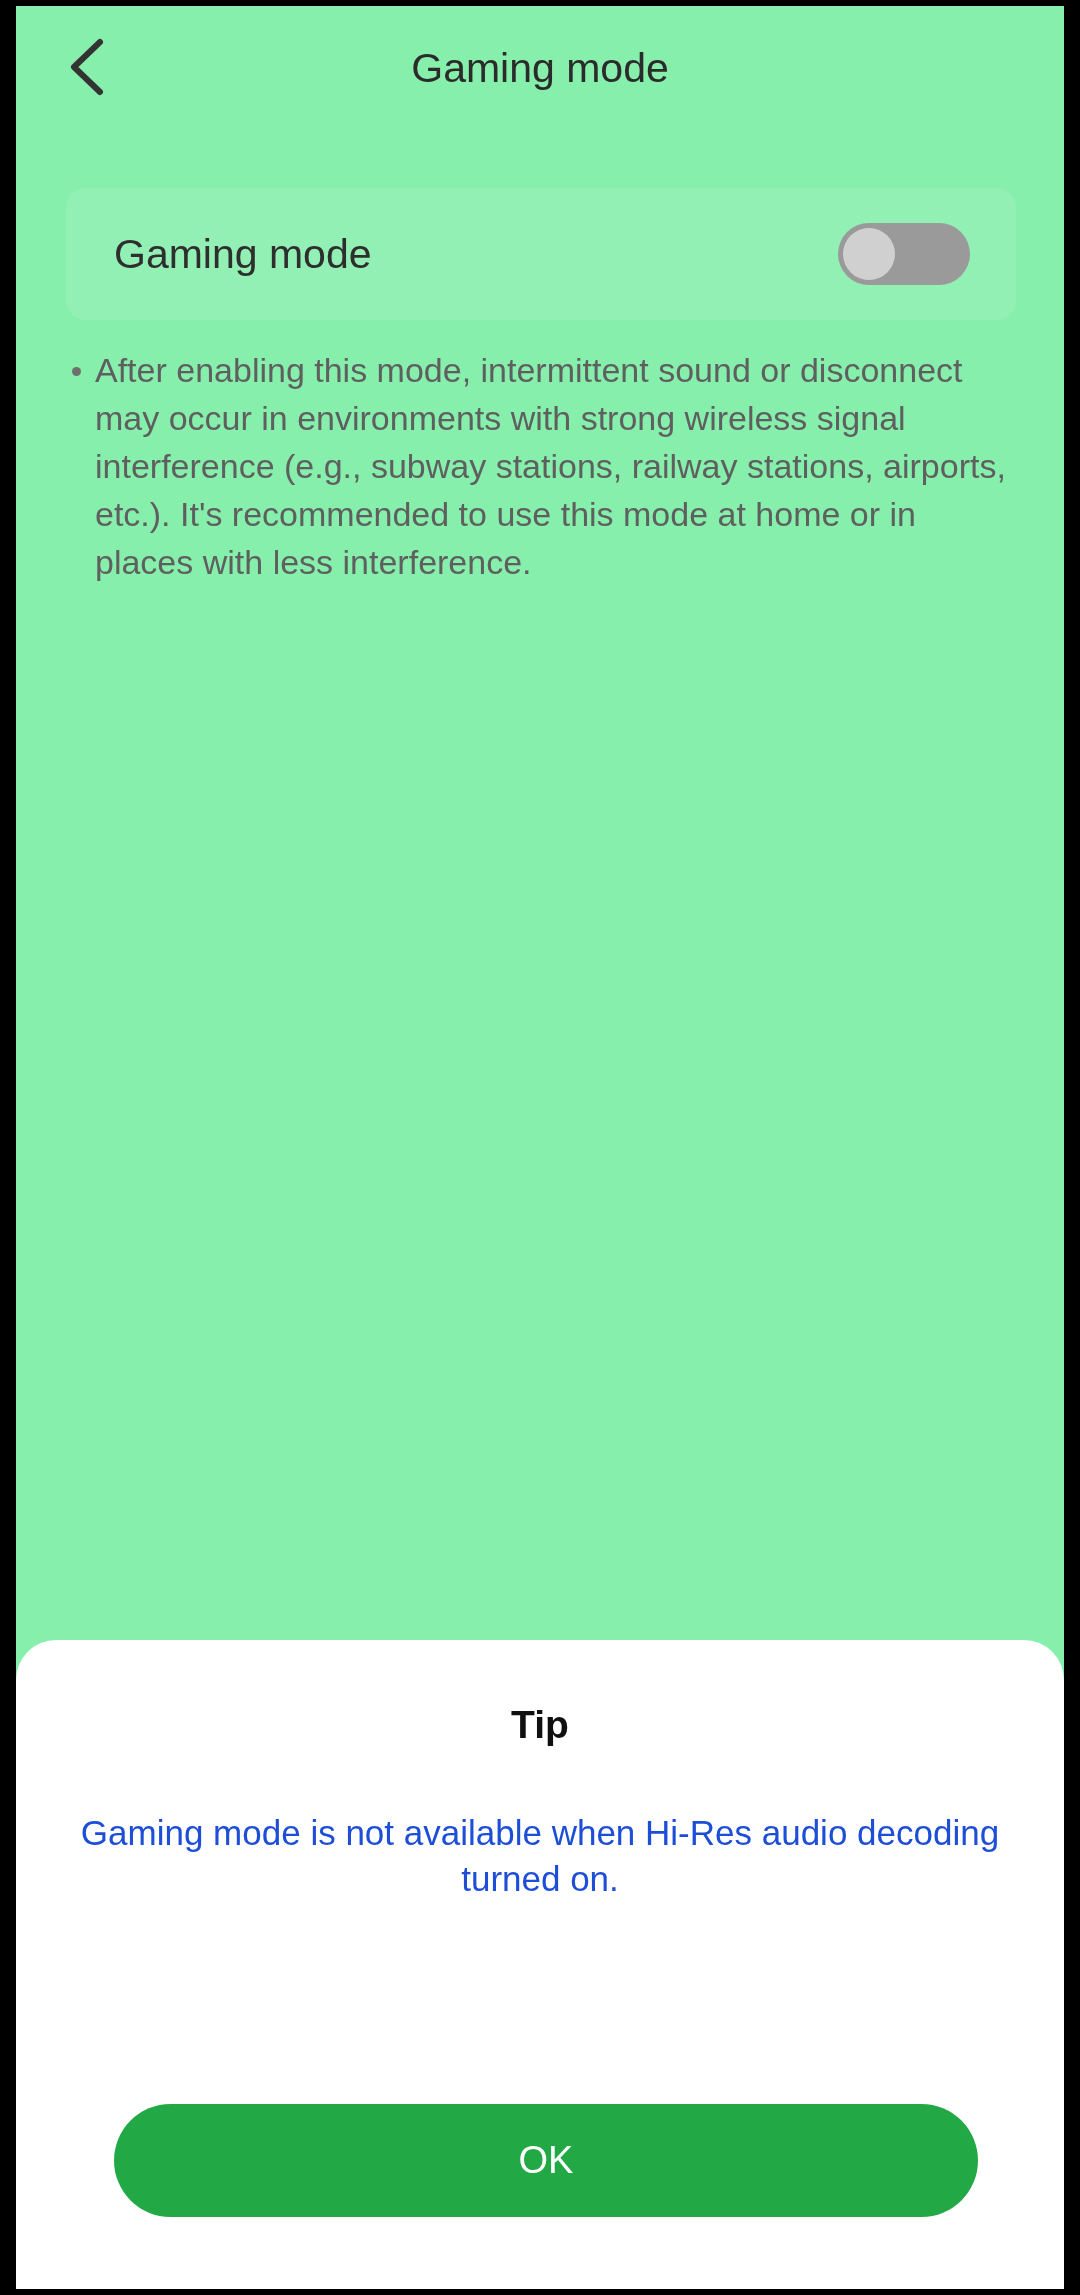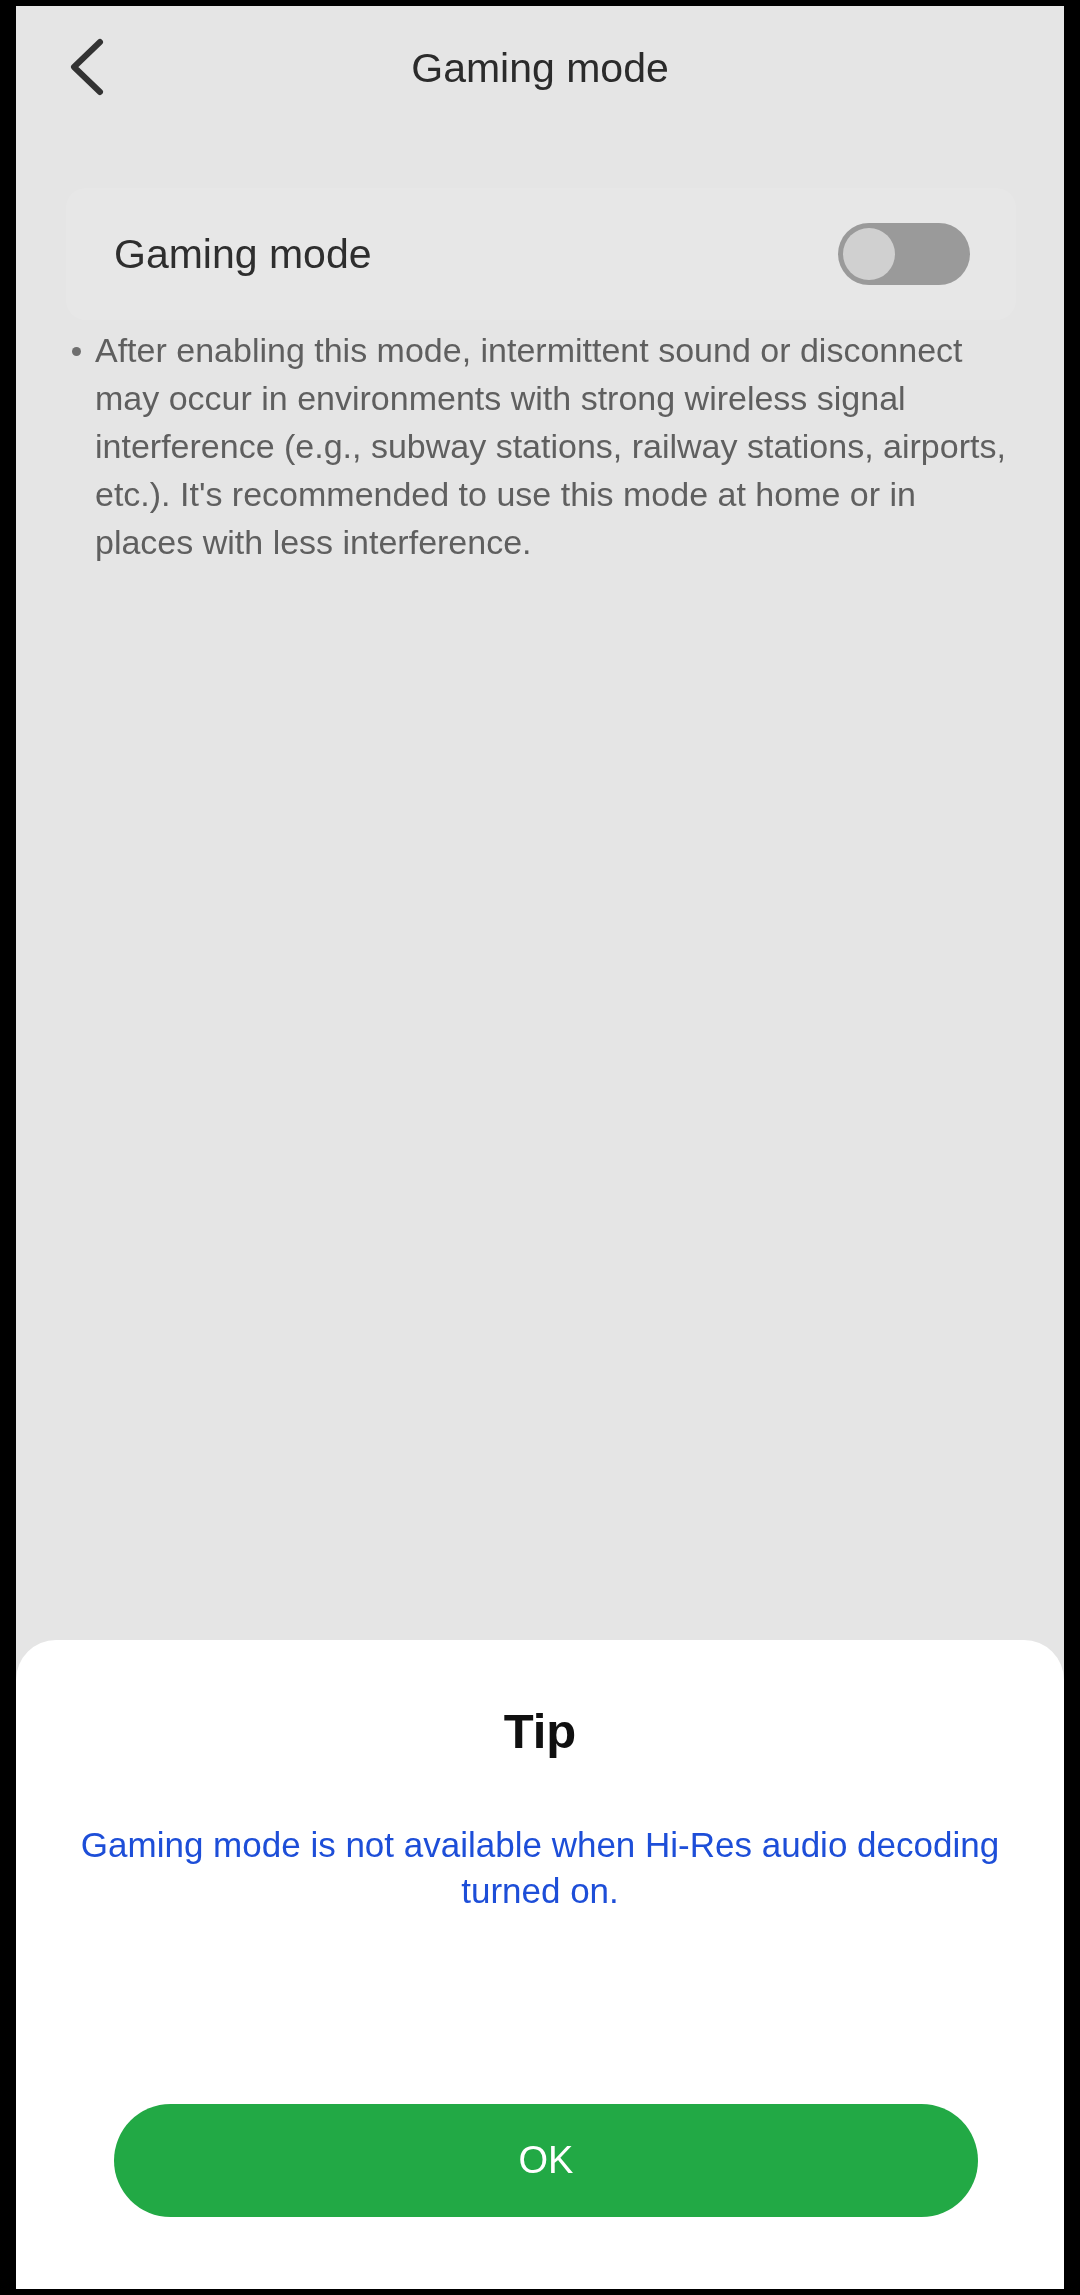--- a/index.html
+++ b/index.html
@@ -27,21 +27,21 @@
     border-bottom: 6px solid #000;
   }
 
   
   .screen {
     position: absolute;
     left: 0;
     top: 0;
     width: 1048px;
     height: 2283px;
-    background: #e5e5e5;
+    background: #86efac;
   }
 
   .appbar {
     position: relative;
     height: 125px;
   }
 
   .back-btn {
     position: absolute;
     left: 28px;
@@ -100,21 +100,21 @@
     top: 5px;
     width: 52px;
     height: 52px;
     border-radius: 50%;
     background: #d0d0d0;
   }
 
   .bullets {
     position: absolute;
     left: 50px;
-    top: 320px;
+    top: 340px;
     width: 950px;
   }
   .bullet {
     position: relative;
     padding-left: 29px;
     margin-bottom: 0;
     font-size: 34px;
     line-height: 48px;
     color: #5f5f5f;
   }
@@ -137,21 +137,21 @@
     width: 1048px;
     background: #ffffff;
     border-top-left-radius: 40px;
     border-top-right-radius: 40px;
     height: 649px;
     box-sizing: border-box;
   }
 
   .sheet-title {
     text-align: center;
-    font-size: 49px;
+    font-size: 39px;
     font-weight: bold;
     color: #101010;
     margin-top: 63px;
   }
 
   .sheet-message {
     margin: 63px 42px 0 42px;
     text-align: center;
     font-size: 35px;
     line-height: 46px;

